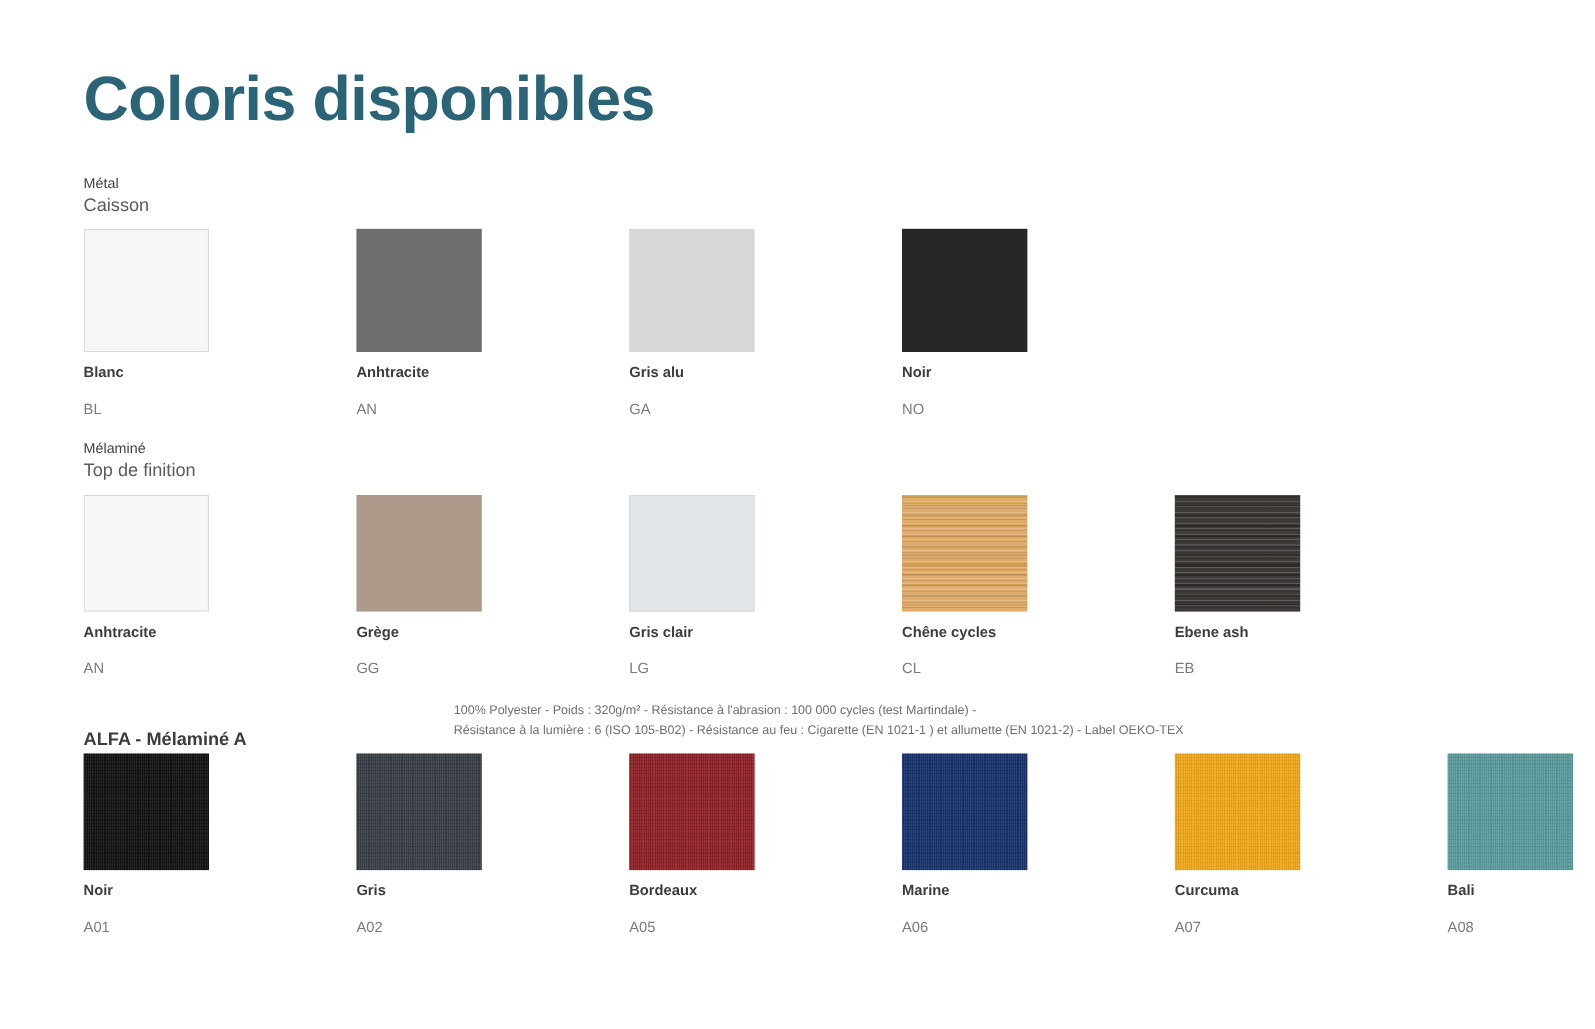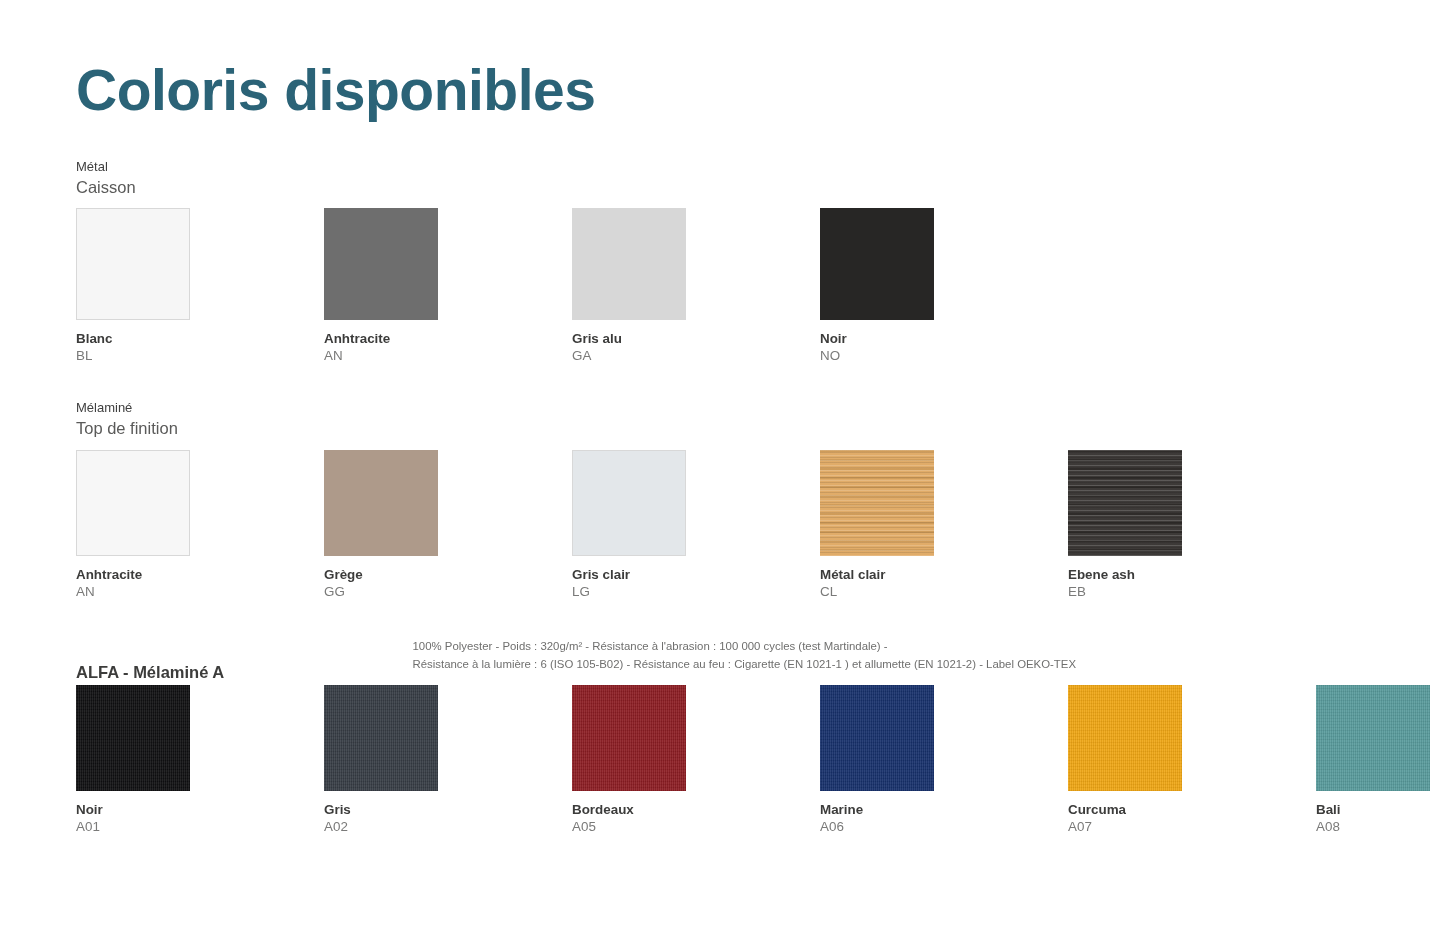--- a/index.html
+++ b/index.html
@@ -150,21 +150,21 @@
 
   .chip-label {
     margin-top: 11px;
     font-size: 13.4px;
     font-weight: bold;
     color: #3C3C3B;
     line-height: 1.25;
     white-space: nowrap;
   }
   .chip-code {
-    margin-top: 0;
+    margin-top: 16px;
     font-size: 13.4px;
     font-weight: normal;
     color: #7A7A79;
     line-height: 1.25;
     white-space: nowrap;
   }
 </style>
 </head>
 <body>
 
@@ -222,21 +222,21 @@
       </div>
       <div class="swatch-cell">
         <div class="chip bordered" style="background: rgb(227, 231, 234);"></div>
         <div class="chip-label">Gris clair</div>
         <div class="chip-code">LG</div>
       </div>
       <div class="swatch-cell">
         <div class="chip" style="background: rgb(223, 168, 97);">
           <div class="chip-grain grain-wood"></div>
         </div>
-        <div class="chip-label">Métal clair</div>
+        <div class="chip-label">Chêne cycles</div>
         <div class="chip-code">CL</div>
       </div>
       <div class="swatch-cell">
         <div class="chip" style="background: rgb(51, 47, 45);">
           <div class="chip-grain grain-wood"></div>
         </div>
         <div class="chip-label">Ebene ash</div>
         <div class="chip-code">EB</div>
       </div>
     </div>

